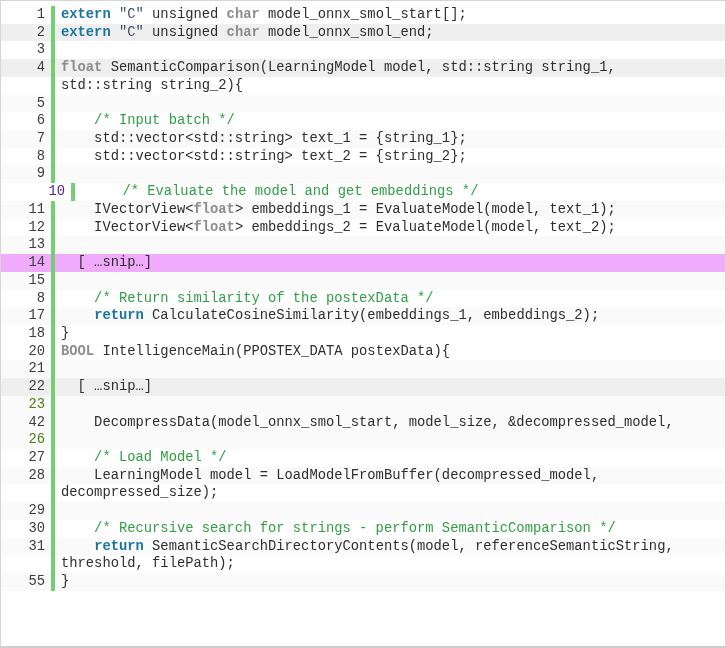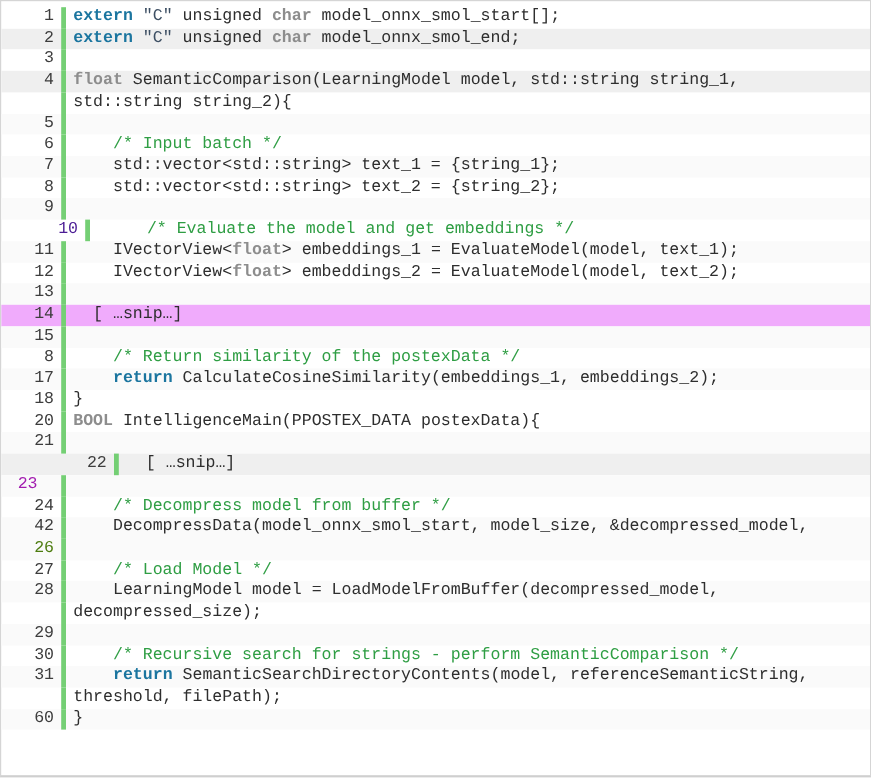--- a/index.html
+++ b/index.html
@@ -59,27 +59,26 @@
       <div class="row" style="background: rgb(250, 250, 250);"><span class="num" style="color: rgb(61, 61, 61);">11</span><span class="gap"></span><span class="bar" style="background: rgb(116, 207, 116);"></span><span class="code"><span class="tok-pl" style="color: rgb(46, 46, 46);">    IVectorView&lt;</span><span class="tok-ty" style="color: rgb(141, 141, 141);">float</span><span class="tok-pl" style="color: rgb(46, 46, 46);">&gt; embeddings_1 = EvaluateModel(model, text_1);</span></span></div>
       <div class="row"><span class="num" style="color: rgb(61, 61, 61);">12</span><span class="gap"></span><span class="bar" style="background: rgb(116, 207, 116);"></span><span class="code"><span class="tok-pl" style="color: rgb(46, 46, 46);">    IVectorView&lt;</span><span class="tok-ty" style="color: rgb(141, 141, 141);">float</span><span class="tok-pl" style="color: rgb(46, 46, 46);">&gt; embeddings_2 = EvaluateModel(model, text_2);</span></span></div>
       <div class="row" style="background: rgb(250, 250, 250);"><span class="num" style="color: rgb(61, 61, 61);">13</span><span class="gap"></span><span class="bar" style="background: rgb(116, 207, 116);"></span><span class="code"></span></div>
       <div class="row" style="background: #f0abfc;"><span class="num" style="color: rgb(61, 61, 61);">14</span><span class="gap"></span><span class="bar" style="background: rgb(116, 207, 116);"></span><span class="code"><span class="tok-pl" style="color: rgb(46, 46, 46);">  [ …snip…]</span></span></div>
       <div class="row" style="background: rgb(250, 250, 250);"><span class="num" style="color: rgb(61, 61, 61);">15</span><span class="gap"></span><span class="bar" style="background: rgb(116, 207, 116);"></span><span class="code"></span></div>
       <div class="row"><span class="num" style="color: rgb(61, 61, 61);">8</span><span class="gap"></span><span class="bar" style="background: rgb(116, 207, 116);"></span><span class="code"><span class="tok-cm" style="color: rgb(47, 158, 68);">    /* Return similarity of the postexData */</span></span></div>
       <div class="row" style="background: rgb(250, 250, 250);"><span class="num" style="color: rgb(61, 61, 61);">17</span><span class="gap"></span><span class="bar" style="background: rgb(116, 207, 116);"></span><span class="code"><span class="tok-pl" style="color: rgb(46, 46, 46);">    </span><span class="tok-kw" style="color: rgb(27, 117, 159);">return</span><span class="tok-pl" style="color: rgb(46, 46, 46);"> CalculateCosineSimilarity(embeddings_1, embeddings_2);</span></span></div>
       <div class="row"><span class="num" style="color: rgb(61, 61, 61);">18</span><span class="gap"></span><span class="bar" style="background: rgb(116, 207, 116);"></span><span class="code"><span class="tok-pl" style="color: rgb(46, 46, 46);">}</span></span></div>
       <div class="row"><span class="num" style="color: rgb(61, 61, 61);">20</span><span class="gap"></span><span class="bar" style="background: rgb(116, 207, 116);"></span><span class="code"><span class="tok-ty" style="color: rgb(141, 141, 141);">BOOL</span><span class="tok-pl" style="color: rgb(46, 46, 46);"> IntelligenceMain(PPOSTEX_DATA postexData){</span></span></div>
       <div class="row" style="background: rgb(250, 250, 250);"><span class="num" style="color: rgb(61, 61, 61);">21</span><span class="gap"></span><span class="bar" style="background: rgb(116, 207, 116);"></span><span class="code"></span></div>
-      <div class="row" style="background: rgb(239, 239, 239); padding-left: 44px;"><span class="num" style="color: rgb(61, 61, 61);">22</span><span class="gap"></span><span class="bar" style="background: rgb(116, 207, 116);"></span><span class="code"><span class="tok-pl" style="color: rgb(46, 46, 46);">  [ …snip…]</span></span></div>
-      <div class="row" style="background: rgb(250, 250, 250);"><span class="num" style="color: #a21caf; text-align: center;">23</span><span class="gap"></span><span class="bar" style="background: rgb(116, 207, 116);"></span><span class="code"></span></div>
-      <div class="row"><span class="num" style="color: rgb(61, 61, 61);">24</span><span class="gap"></span><span class="bar" style="background: rgb(116, 207, 116);"></span><span class="code"><span class="tok-cm" style="color: rgb(47, 158, 68);">    /* Decompress model from buffer */</span></span></div>
+      <div class="row" style="background: rgb(239, 239, 239);"><span class="num" style="color: rgb(61, 61, 61);">22</span><span class="gap"></span><span class="bar" style="background: rgb(116, 207, 116);"></span><span class="code"><span class="tok-pl" style="color: rgb(46, 46, 46);">  [ …snip…]</span></span></div>
+      <div class="row" style="background: rgb(250, 250, 250);"><span class="num" style="color: #4d7c0f;">23</span><span class="gap"></span><span class="bar" style="background: rgb(116, 207, 116);"></span><span class="code"></span></div>
       <div class="row" style="background: rgb(250, 250, 250);"><span class="num" style="color: rgb(61, 61, 61);">42</span><span class="gap"></span><span class="bar" style="background: rgb(116, 207, 116);"></span><span class="code"><span class="tok-pl" style="color: rgb(46, 46, 46);">    DecompressData(model_onnx_smol_start, model_size, &amp;decompressed_model,</span></span></div>
       <div class="row" style="background: rgb(250, 250, 250);"><span class="num" style="color: #4d7c0f;">26</span><span class="gap"></span><span class="bar" style="background: rgb(116, 207, 116);"></span><span class="code"></span></div>
       <div class="row"><span class="num" style="color: rgb(61, 61, 61);">27</span><span class="gap"></span><span class="bar" style="background: rgb(116, 207, 116);"></span><span class="code"><span class="tok-cm" style="color: rgb(47, 158, 68);">    /* Load Model */</span></span></div>
       <div class="row" style="background: rgb(250, 250, 250);"><span class="num" style="color: rgb(61, 61, 61);">28</span><span class="gap"></span><span class="bar" style="background: rgb(116, 207, 116);"></span><span class="code"><span class="tok-pl" style="color: rgb(46, 46, 46);">    LearningModel model = LoadModelFromBuffer(decompressed_model,</span></span></div>
       <div class="row"><span class="num" style="color: rgb(61, 61, 61);"></span><span class="gap"></span><span class="bar" style="background: rgb(116, 207, 116);"></span><span class="code"><span class="tok-pl" style="color: rgb(46, 46, 46);">decompressed_size);</span></span></div>
       <div class="row" style="background: rgb(250, 250, 250);"><span class="num" style="color: rgb(61, 61, 61);">29</span><span class="gap"></span><span class="bar" style="background: rgb(116, 207, 116);"></span><span class="code"></span></div>
       <div class="row"><span class="num" style="color: rgb(61, 61, 61);">30</span><span class="gap"></span><span class="bar" style="background: rgb(116, 207, 116);"></span><span class="code"><span class="tok-cm" style="color: rgb(47, 158, 68);">    /* Recursive search for strings - perform SemanticComparison */</span></span></div>
       <div class="row" style="background: rgb(250, 250, 250);"><span class="num" style="color: rgb(61, 61, 61);">31</span><span class="gap"></span><span class="bar" style="background: rgb(116, 207, 116);"></span><span class="code"><span class="tok-pl" style="color: rgb(46, 46, 46);">    </span><span class="tok-kw" style="color: rgb(27, 117, 159);">return</span><span class="tok-pl" style="color: rgb(46, 46, 46);"> SemanticSearchDirectoryContents(model, referenceSemanticString,</span></span></div>
       <div class="row"><span class="num" style="color: rgb(61, 61, 61);"></span><span class="gap"></span><span class="bar" style="background: rgb(116, 207, 116);"></span><span class="code"><span class="tok-pl" style="color: rgb(46, 46, 46);">threshold, filePath);</span></span></div>
-      <div class="row" style="background: rgb(250, 250, 250);"><span class="num" style="color: rgb(61, 61, 61);">60</span><span class="gap"></span><span class="bar" style="background: rgb(116, 207, 116);"></span><span class="code"><span class="tok-pl" style="color: rgb(46, 46, 46);">}</span></span></div>
+      <div class="row" style="background: rgb(250, 250, 250);"><span class="num" style="color: rgb(61, 61, 61);">55</span><span class="gap"></span><span class="bar" style="background: rgb(116, 207, 116);"></span><span class="code"><span class="tok-pl" style="color: rgb(46, 46, 46);">}</span></span></div>
     </div>
 </div>
 
 </body></html>

